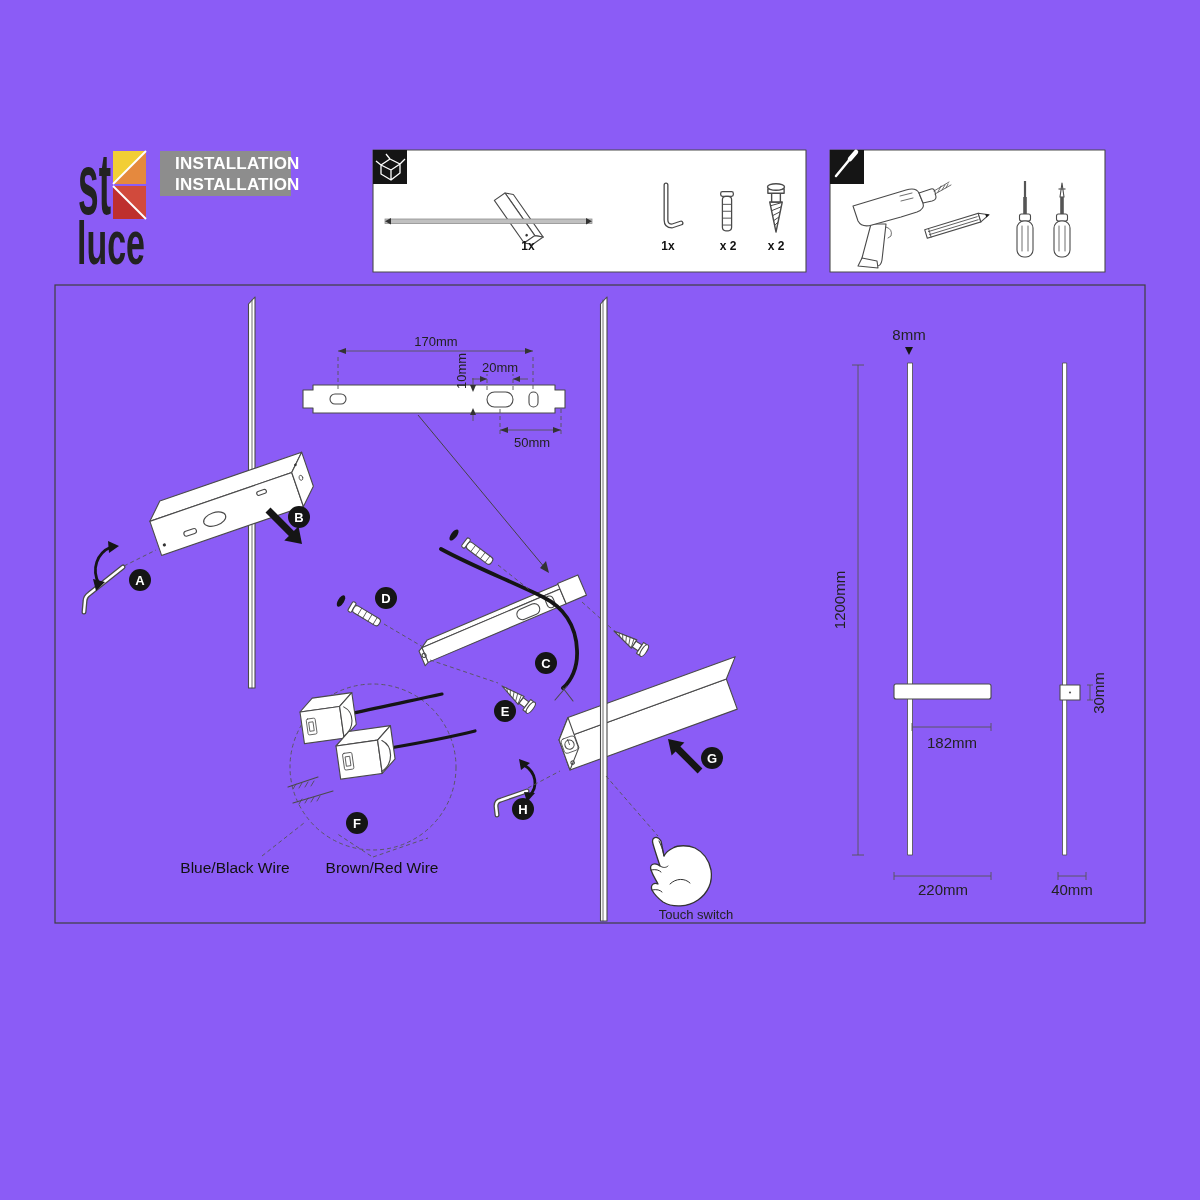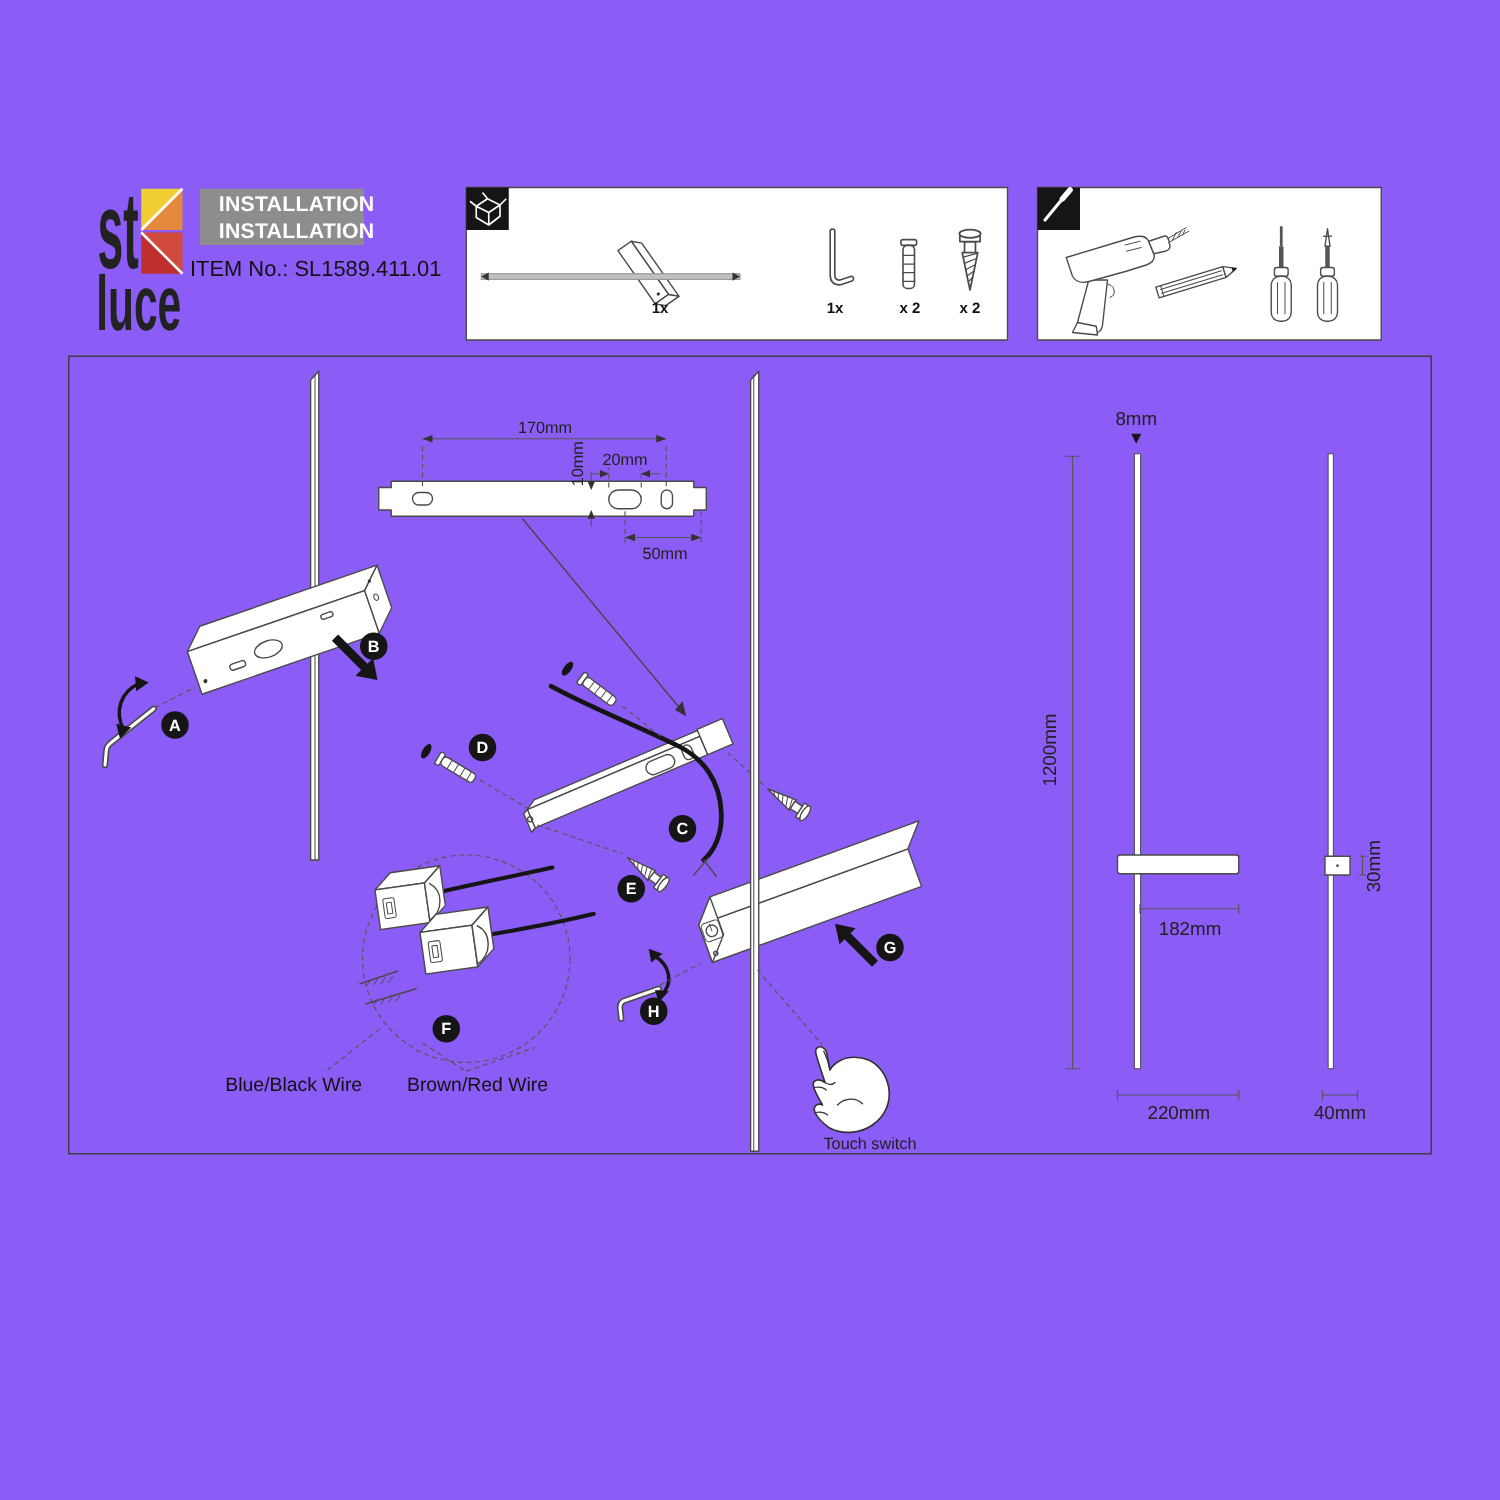--- a/index.html
+++ b/index.html
@@ -336,16 +336,15 @@
     <path class="dim" d="M1058,872 L1058,880 M1086,872 L1086,880"></path>
     <text x="1072" y="895" class="t15 mid">40mm</text>
   </g>
 </svg>
 
 <div class="hdr-title">
   <div>INSTALLATION</div>
   <div>INSTALLATION</div>
 </div>
 <div class="hdr-info">
-  <div>ITEM No.: SL1589.411.01</div>
 </div>
 
 </div>
 
 </body></html>

